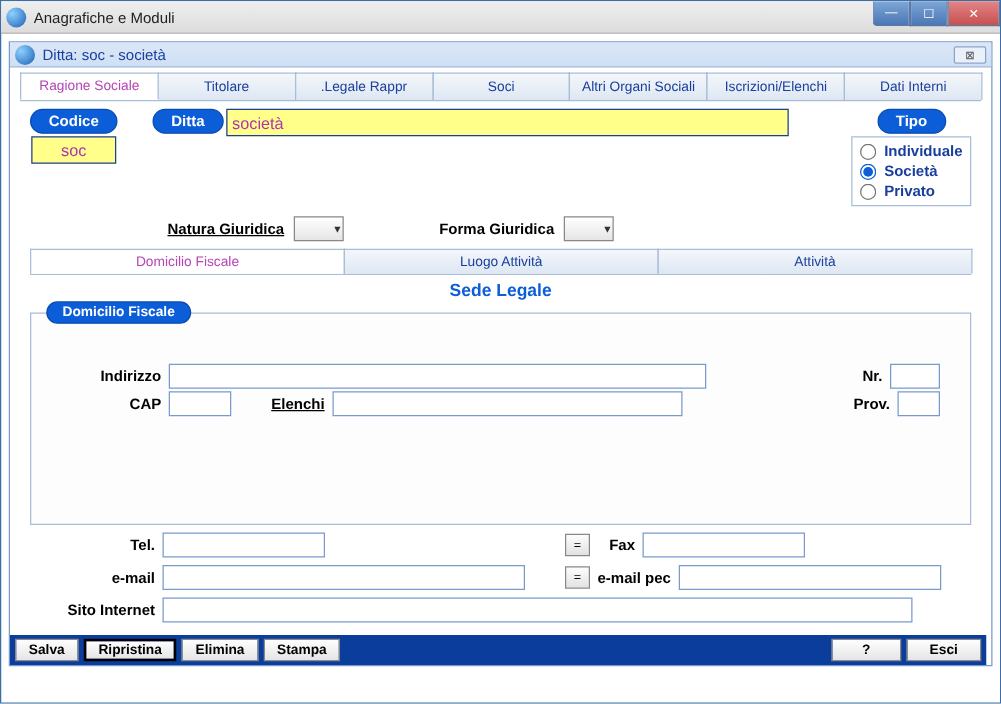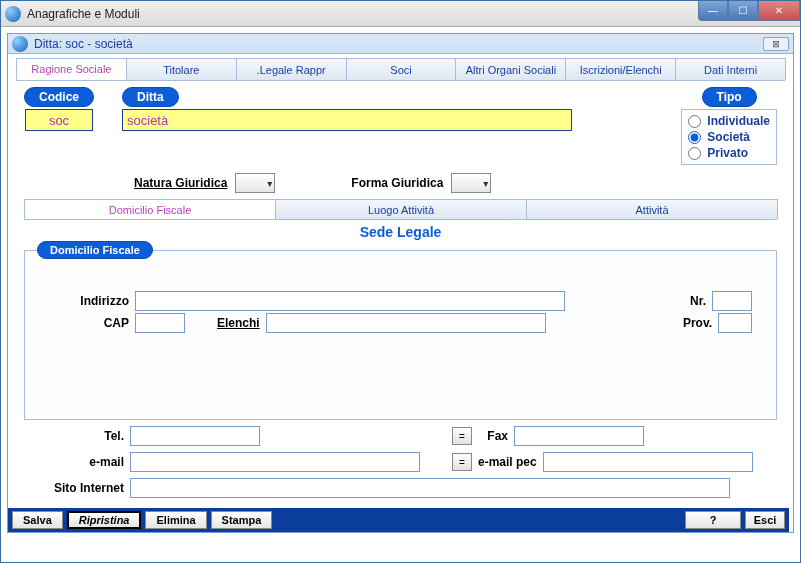--- a/index.html
+++ b/index.html
@@ -17,21 +17,21 @@
   .inner-titlebar { height:20px; background:linear-gradient(#dbe7f7,#cfe0f5); border-bottom:1px solid #9ab5da; display:flex; align-items:center; padding:0 4px; }
   .inner-title-text { font-size:12px; color:#1a3e9c; }
   .inner-close { margin-left:auto; border:1px solid #8aa5cc; width:26px; height:14px; display:flex; align-items:center; justify-content:center; font-size:9px; color:#555; background:#eaf0fa; border-radius:2px;}
   .tab-bar { display:flex; border-bottom:1px solid #a8bdd8; margin:4px 8px 0 8px; }
   .tab { flex:1; height:22px; background:linear-gradient(#f4f7fb,#dde7f3); border:1px solid #a8bdd8; border-bottom:none; margin-right:-1px; display:flex; align-items:center; justify-content:center; font-size:11px; color:#1a3e9c; cursor:pointer; }
   .tab.active { background:#fff; color:#b645b6; border-bottom:1px solid #fff; z-index:2; font-weight:normal; }
   .content-area { padding:6px 16px; }
   .blue-pill { background:#0b5ed7; color:#fff; font-size:12px; font-weight:bold; padding:2px 14px; border-radius:10px; display:inline-block; border:1px solid #0a4bb0;}
   .top-row { display:flex; align-items:flex-start; gap:10px; }
   .codice-block { display:flex; flex-direction:column; align-items:center; gap:2px; }
-  .ditta-block { display:flex; flex-direction:column; align-items:flex-start; gap:2px; flex:1; margin-left:18px;}
+  .ditta-block { display:flex; align-items:flex-start; gap:2px; flex:1; margin-left:18px;}
   .tipo-block { display:flex; flex-direction:column; align-items:center; gap:2px; margin-left:auto;border-radius:28px; }
   .yellow-input { background:#ffff8a; border:1px solid #1a3e9c; height:22px; font-size:13px; color:#b033b0; padding:0 4px; }
   .codice-input { width:68px; text-align:center; }
   .ditta-input { width:450px; }
   .radio-box { border:1px solid #a8bdd8; padding:3px 6px; background:#fff; }
   .radio-row { display:flex; align-items:center; gap:6px; font-size:12px; color:#1a3e9c; font-weight:bold; padding:1px 0;}
   .radio-row input { accent-color:#0b5ed7; margin:0;}
   .mid-row { display:flex; align-items:center; gap:8px; margin-top:8px; margin-left:110px;}
   .bold-label { font-size:12px; font-weight:bold; color:#000; }
   .underlined { text-decoration:underline; }
@@ -170,21 +170,21 @@
         </div>
         <div class="field-row">
           <span class="lbl lbl-b" style="width:100px">Sito Internet</span>
           <input class="text-input" style="width: 600px;" value="">
         </div>
       </div>
     </div>
 
     <div class="bottom-bar">
       <div class="bottom-btn">Salva</div>
-      <div class="bottom-btn" style="border:2px solid #000;font-style:italic;">Ripristina</div>
+      <div class="bottom-btn" style="border:2px solid #000;">Ripristina</div>
       <div class="bottom-btn">Elimina</div>
       <div class="bottom-btn">Stampa</div>
       <div class="spacer"></div>
       <div class="bottom-btn" style="width:56px; justify-content:center;">?</div>
-      <div class="bottom-btn" style="width:40px; justify-content:center;">Esci</div>
+      <div class="bottom-btn" style="width:60px; justify-content:center;">Esci</div>
     </div>
   </div>
 </div>
 
 </body></html>

